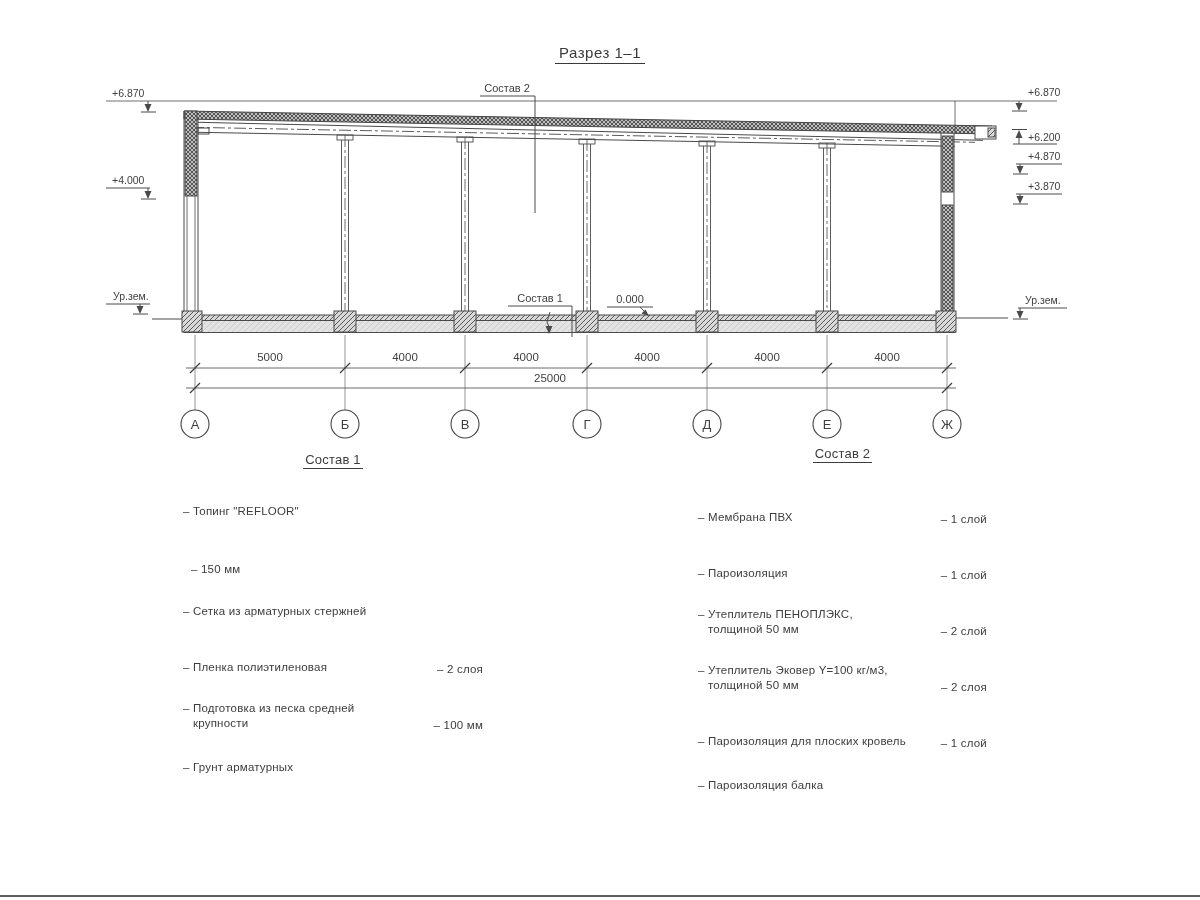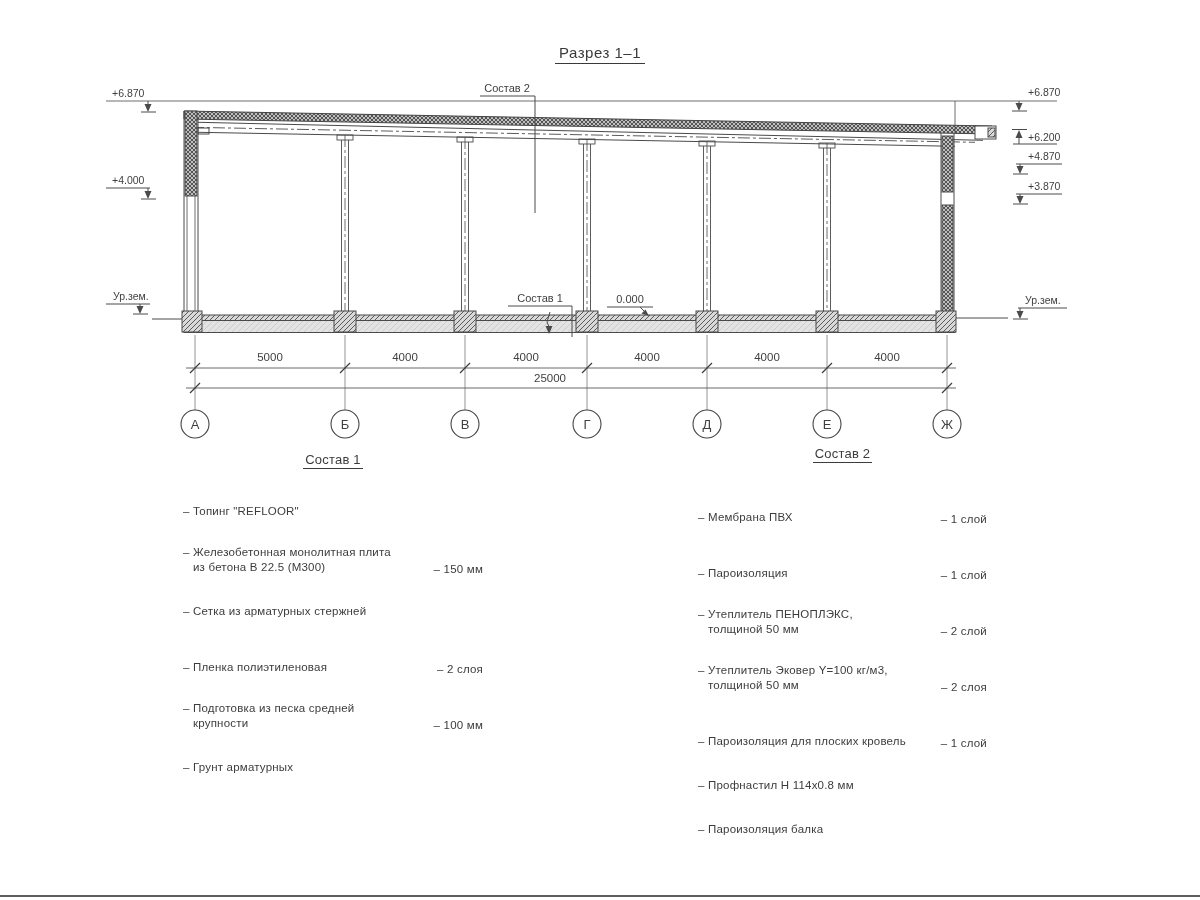--- a/index.html
+++ b/index.html
@@ -300,24 +300,20 @@
       <span>Состав 1</span>
     </div>
     <div class="item">
       <div class="name">
           <div>– Топинг "REFLOOR"</div>
           <div class="l2"></div>
         </div>
       <div class="val"></div>
     </div>
     <div class="item">
-      <div class="name">
-          <div>– Железобетонная  монолитная плита</div>
-          <div class="l2">из бетона В 22.5 (М300)</div>
-        </div>
       <div class="val">– 150 мм</div>
     </div>
     <div class="item" style="">
       <div class="name">
           <div>– Сетка из арматурных стержней</div>
           <div class="l2"></div>
         </div>
       <div class="val"></div>
     </div>
     <div class="item">
@@ -377,27 +373,20 @@
     </div>
     <div class="item">
       <div class="name">
           <div>– Пароизоляция для плоских кровель</div>
           <div class="l2"></div>
         </div>
       <div class="val">– 1 слой</div>
     </div>
     <div class="item">
       <div class="name">
-          <div>– Профнастил Н 114х0.8 мм</div>
-          <div class="l2"></div>
-        </div>
-      <div class="val"></div>
-    </div>
-    <div class="item">
-      <div class="name">
           <div>– Пароизоляция балка</div>
           <div class="l2"></div>
         </div>
       <div class="val"></div>
     </div>
   </div>
 
   <div class="bottom-edge"></div>
 </div>
 

